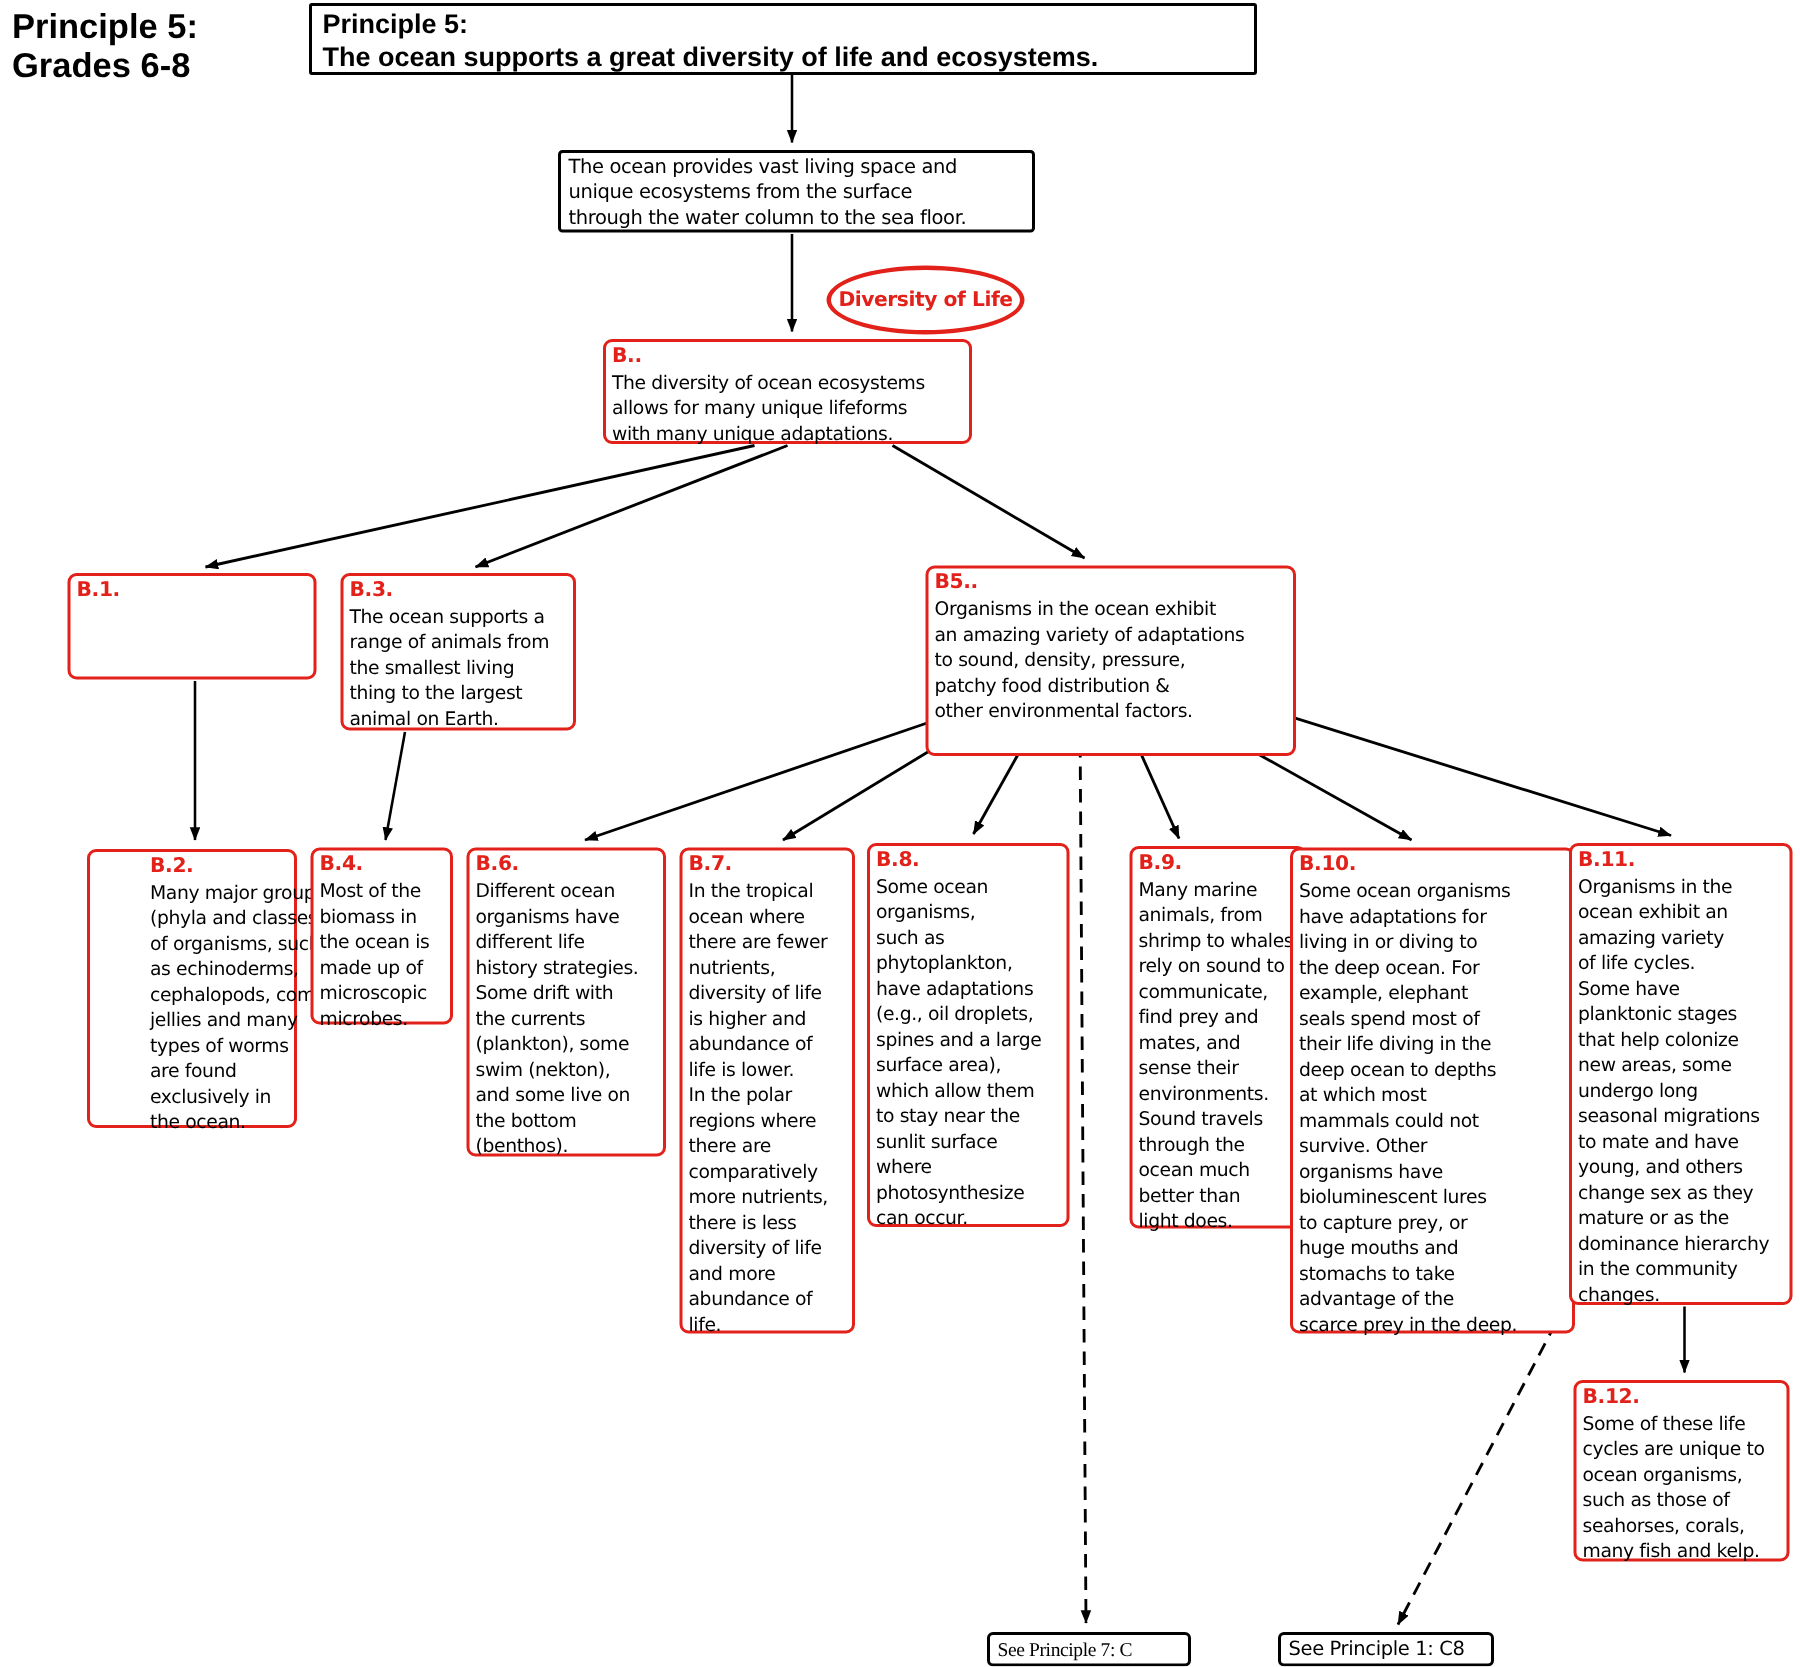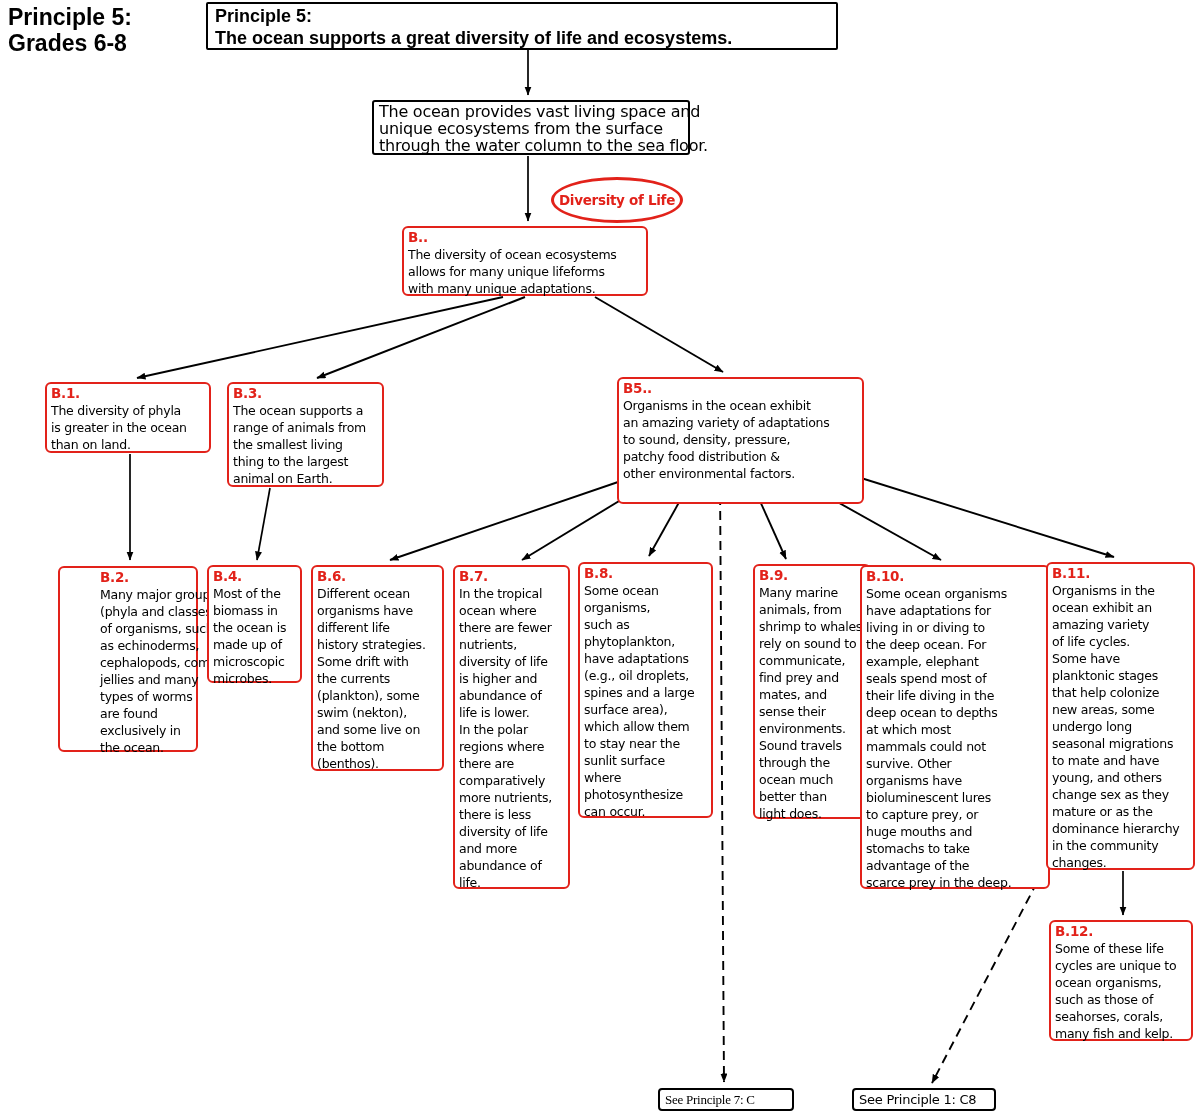--- a/index.html
+++ b/index.html
@@ -15,21 +15,21 @@
   .node{
     position:absolute;z-index:1;box-sizing:border-box;
     background:#fff;border:2px solid var(--red,#e2221a);border-radius:6px;
     padding:1px 4px;font-size:12.5px;line-height:17px;letter-spacing:-0.25px;
   }
   .node .lbl{display:block;color:var(--red,#e2221a);font-weight:bold;font-size:13.5px;}
   .node .txt{white-space:pre;}
   .bbox{
     position:absolute;z-index:1;box-sizing:border-box;
     background:#fff;border:2px solid #000;border-radius:3px;
-    padding:1px 5px;font-size:16px;line-height:17px;letter-spacing:-0.25px;
+    padding:1px 5px;font-size:13px;line-height:17px;letter-spacing:-0.25px;
     white-space:pre;
   }
   .titlebox{
     font-family:"Liberation Sans",sans-serif;
     font-weight:bold;font-size:18px;line-height:22px;letter-spacing:0;
     padding:1px 7px;border-radius:2px;
   }
   .heading{
     position:absolute;left:8px;top:4px;z-index:1;
     font-family:"Liberation Sans",sans-serif;
@@ -89,23 +89,21 @@
 
   <div class="ellipse" style="left:551px;top:177px;width:132px;height:46px;">Diversity of Life</div>
 
   <div class="node" style="left:402px;top:226px;width:246px;height:70px;">
     <span class="lbl">B..</span><span class="txt">The diversity of ocean ecosystems
 allows for many unique lifeforms
 with many unique adaptations.</span>
   </div>
 
   <div class="node" style="left:45px;top:382px;width:166px;height:71px;">
-    <span class="lbl">B.1.</span><span class="txt">The diversity of phyla
-is greater in the ocean
-than on land.</span>
+    <span class="lbl">B.1.</span>
   </div>
 
   <div class="node" style="left:227px;top:382px;width:157px;height:105px;">
     <span class="lbl">B.3.</span><span class="txt">The ocean supports a
 range of animals from
 the smallest living
 thing to the largest
 animal on Earth.</span>
   </div>
 

